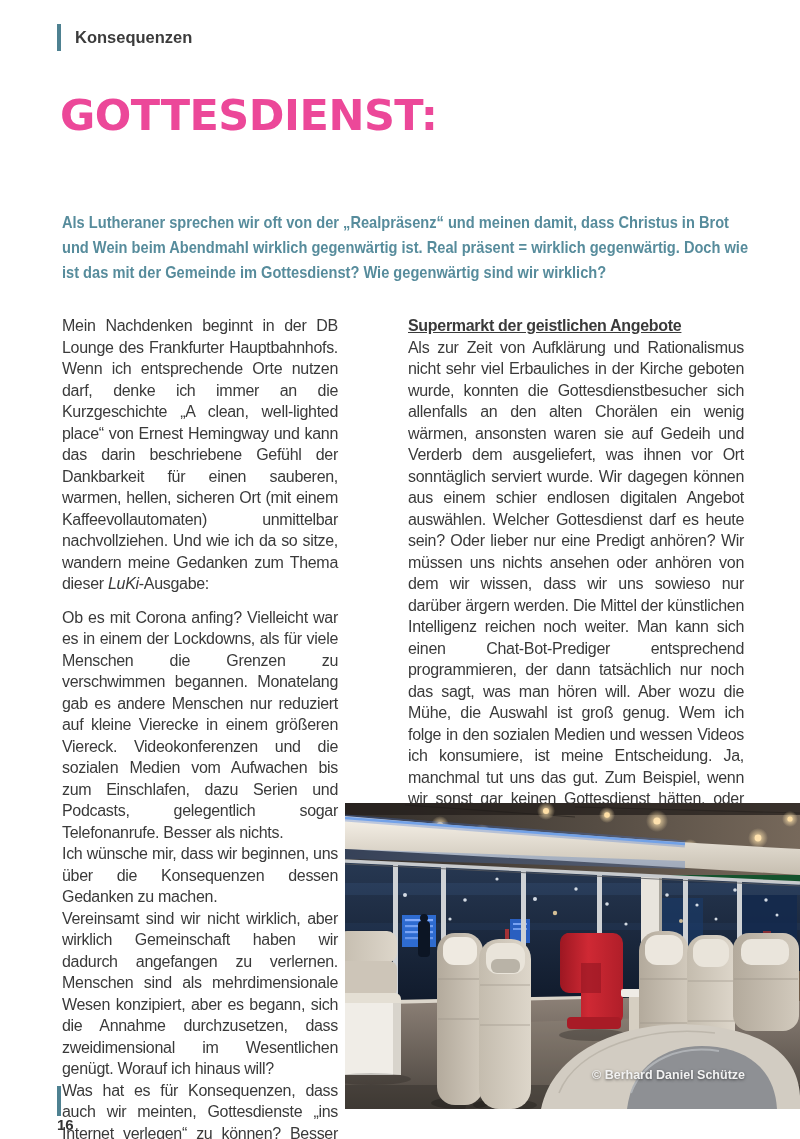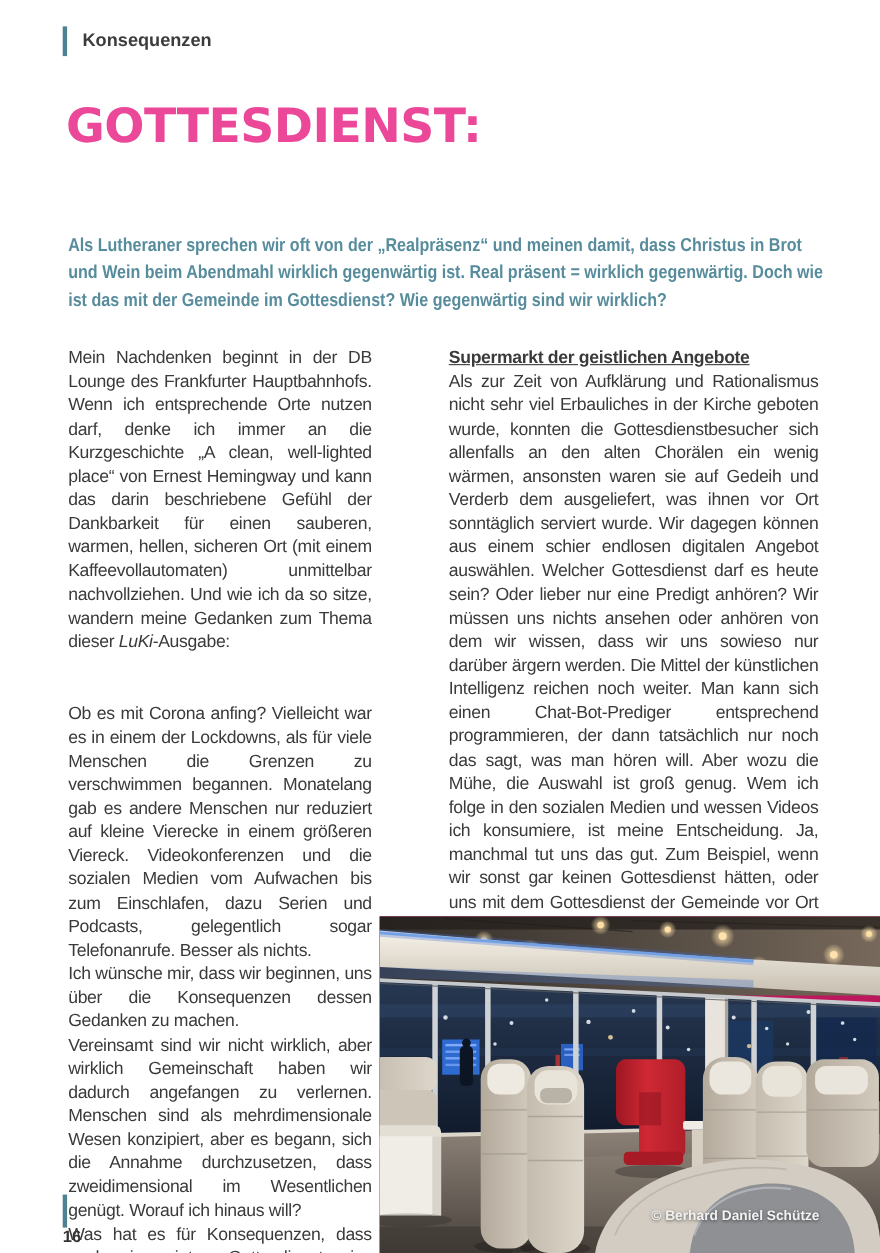--- a/index.html
+++ b/index.html
@@ -27,27 +27,27 @@
   
   .bodycol{
     position:absolute;top:315px;
     font-size:16px;line-height:21.5px;color:#3a3a3a;
     letter-spacing:-0.3px;text-align:justify;hyphens:auto;
     -webkit-hyphens:auto;z-index:1;
   }
   .col-left{left:62px;width:330px;}
   .col-right{left:408px;width:336px;}
   .bodycol p{margin:0;}
-  .col-left p.para1{margin-bottom:44px;}
+  .col-left p.para1{margin-bottom:12px;}
   .col-heading{font-weight:700;margin:0;text-decoration:underline;}
   .photo-intrusion{float:right;width:54px;height:310px;margin-top:516px;}
   
   .photo{
-    position:absolute;left:345px;top:833px;width:455px;height:306px;
-    overflow:hidden;z-index:3;background:#be185d;
+    position:absolute;left:345px;top:803px;width:455px;height:306px;
+    overflow:hidden;z-index:3;background:#14532d;
   }
   .photo svg{display:block;}
   .photo-credit{
     position:absolute;right:55px;top:265px;
     font-size:12.5px;font-weight:700;color:#f2f2f2;
     letter-spacing:0;text-shadow:0 1px 3px rgba(0,0,0,.55);
   }
   
   .footer{position:absolute;left:57px;top:1086px;display:flex;align-items:flex-start;flex-direction:column;}
   .footer-bar{width:4px;height:30px;background:#4e8191;margin-right:12px;}

